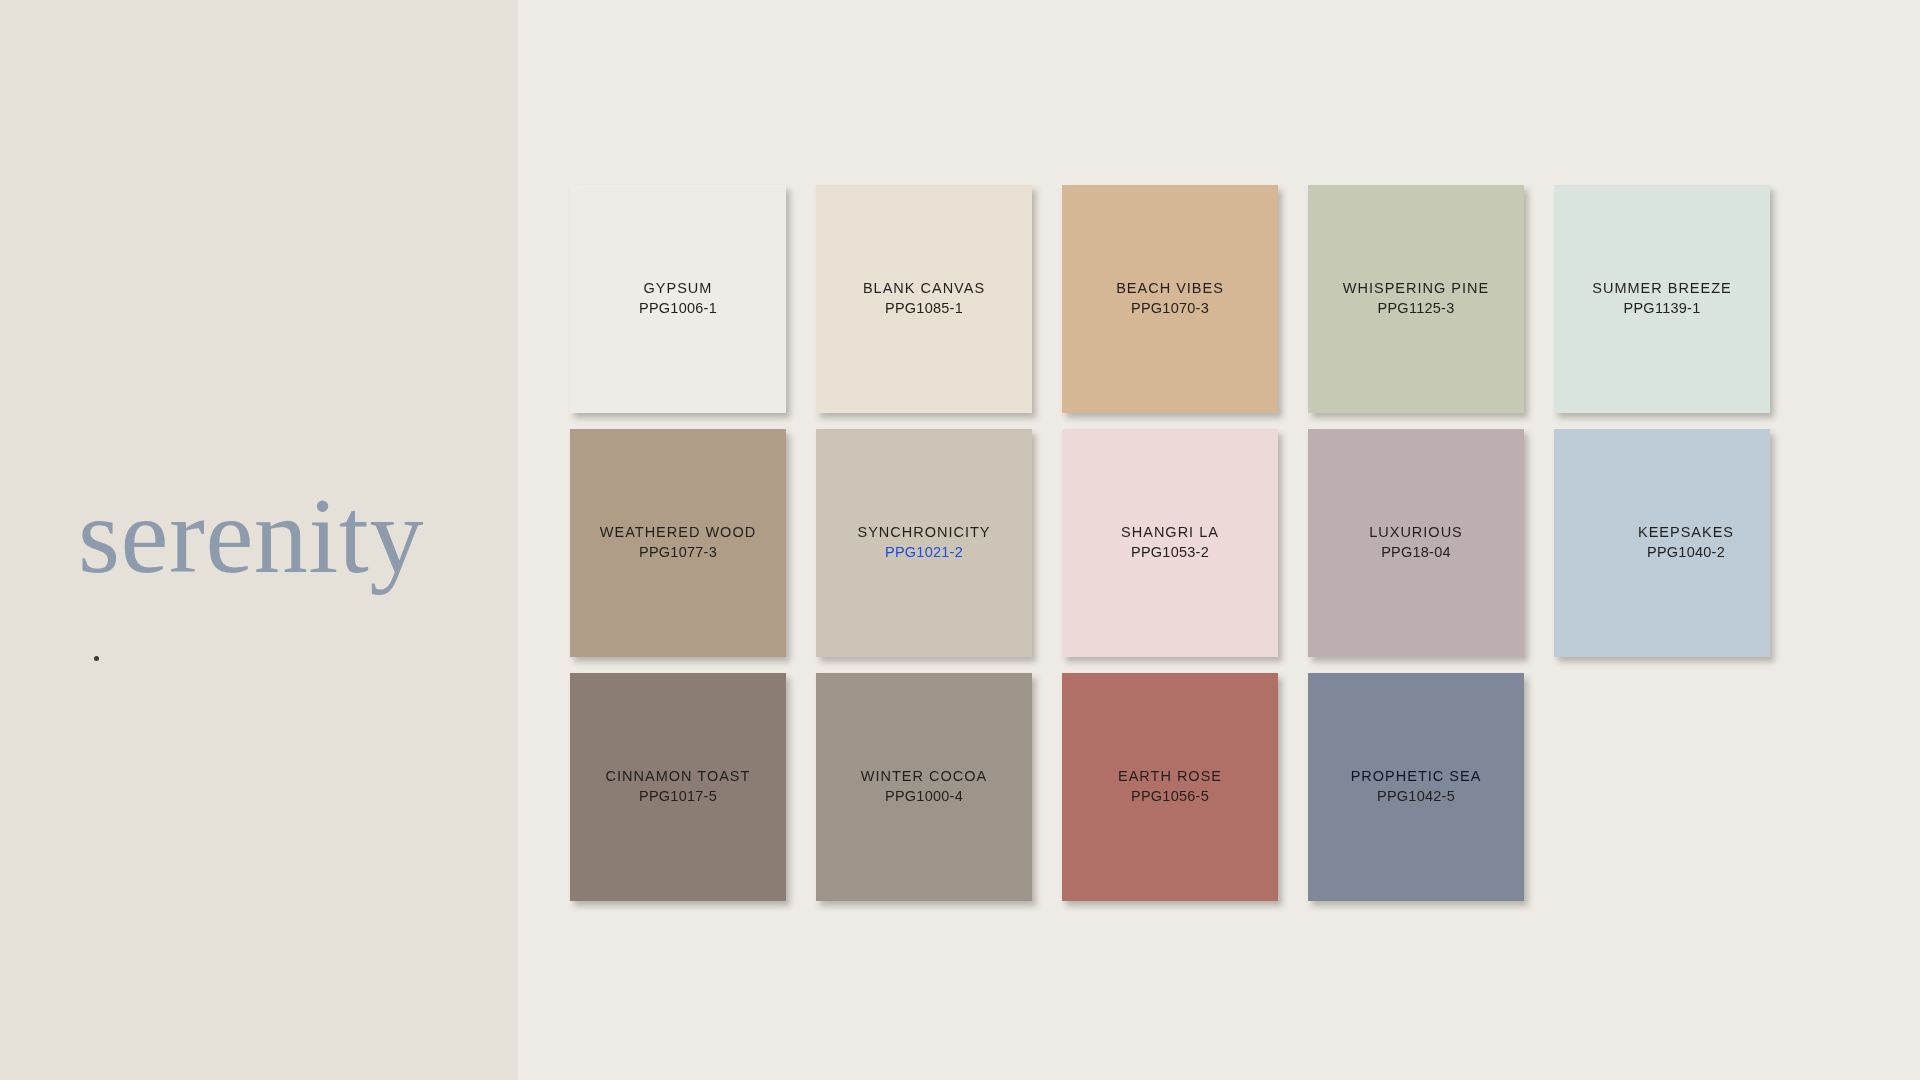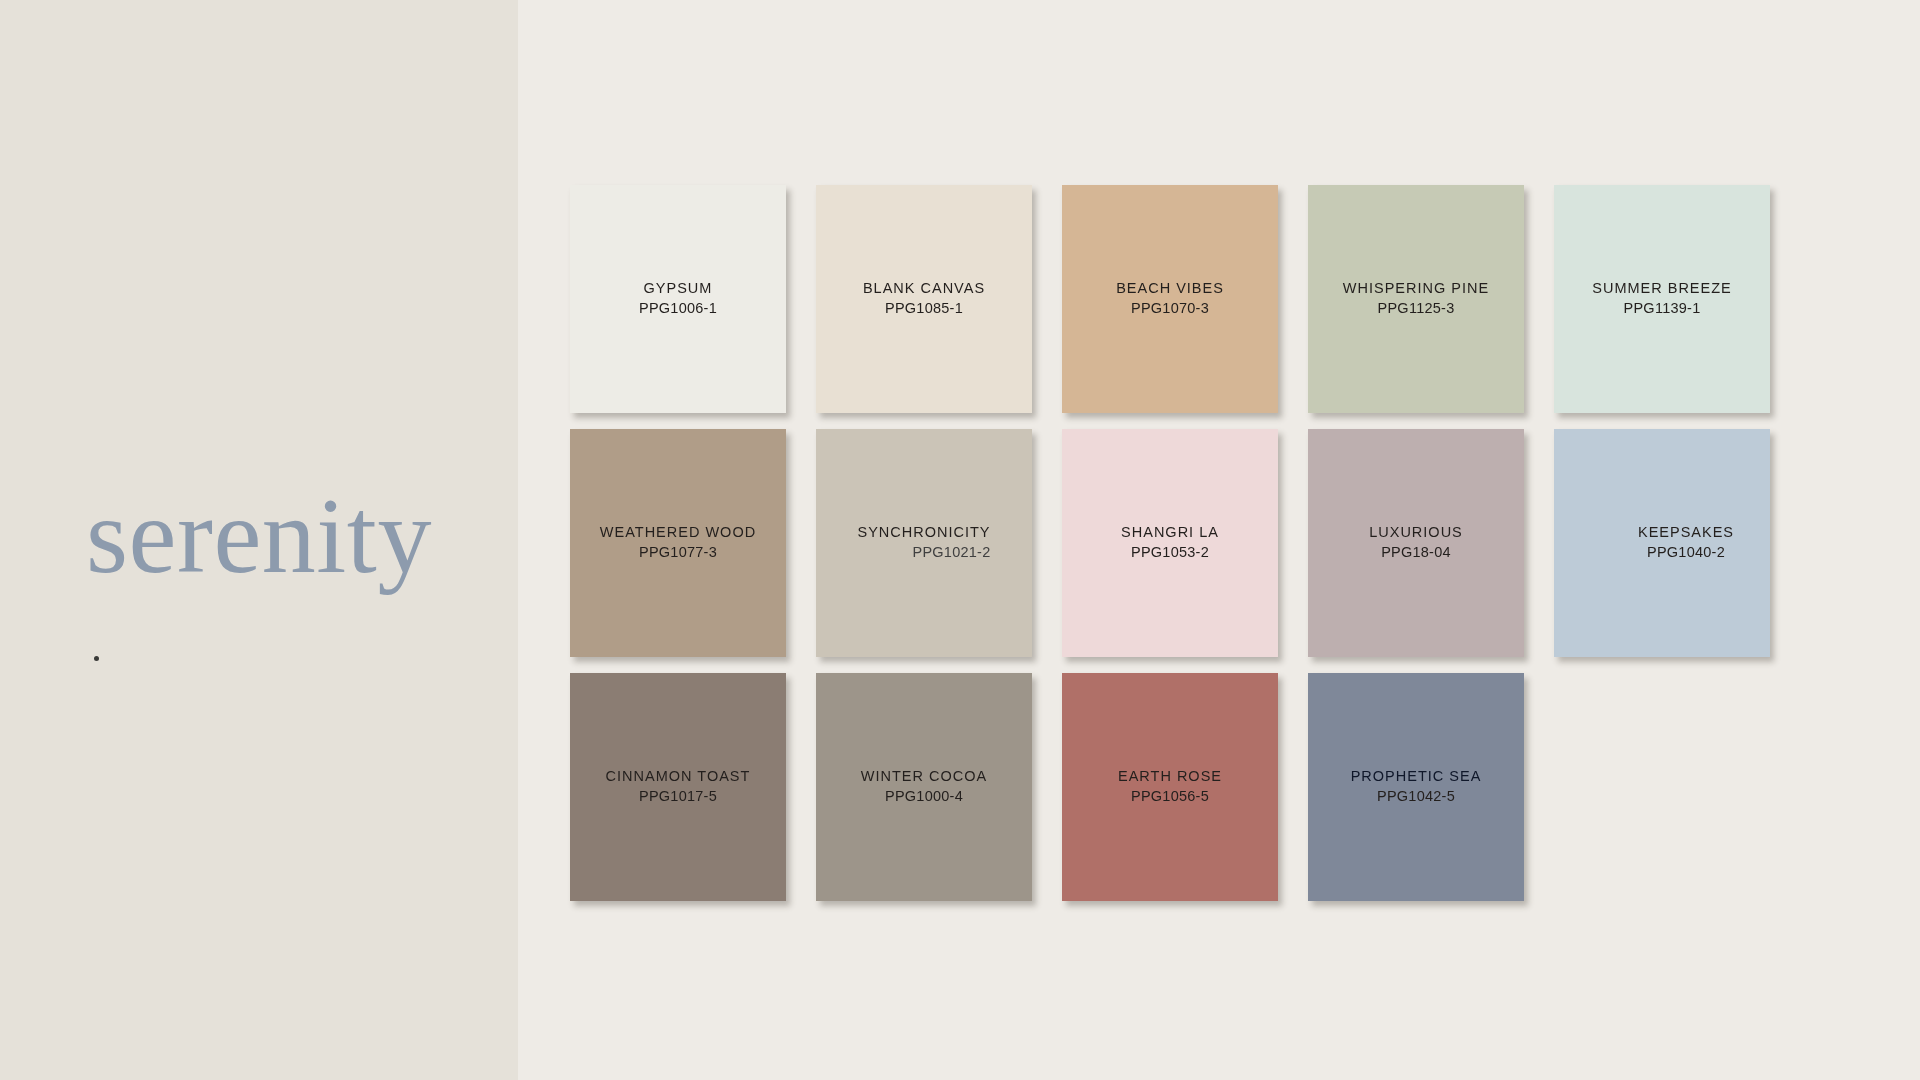--- a/index.html
+++ b/index.html
@@ -27,21 +27,21 @@
   .left-panel {
     position: relative;
     width: 518px;
     height: 1080px;
     background: #e5e1d9;
     flex: 0 0 518px;
   }
 
   .wordmark {
     position: absolute;
-    left: 86px;
+    left: 78px;
     top: 482px;
     font-family: "Liberation Serif", "DejaVu Serif", serif;
     font-size: 108px;
     line-height: 1;
     font-weight: 400;
     letter-spacing: 0.5px;
     color: #8d9bad;
     white-space: nowrap;
   }
 
@@ -154,21 +154,21 @@
         </div>
         <div class="swatch" style="background: rgb(176, 157, 136);">
           <div class="text-block">
             <div class="swatch-label" style="color: rgb(35, 31, 29);">WEATHERED WOOD</div>
             <div class="swatch-code" style="color: rgb(35, 31, 29);">PPG1077-3</div>
           </div>
         </div>
         <div class="swatch" style="background: rgb(203, 196, 183);">
           <div class="text-block">
             <div class="swatch-label" style="color: rgb(35, 31, 29);">SYNCHRONICITY</div>
-            <div class="swatch-code" style="color: #404040; text-align: right;">PPG1021-2</div>
+            <div class="swatch-code" style="color: #1d4ed8;">PPG1021-2</div>
           </div>
         </div>
         <div class="swatch" style="background: rgb(238, 217, 217);">
           <div class="text-block">
             <div class="swatch-label" style="color: rgb(35, 31, 29);">SHANGRI LA</div>
             <div class="swatch-code" style="color: rgb(35, 31, 29);">PPG1053-2</div>
           </div>
         </div>
         <div class="swatch" style="background: rgb(189, 175, 175);">
           <div class="text-block">

